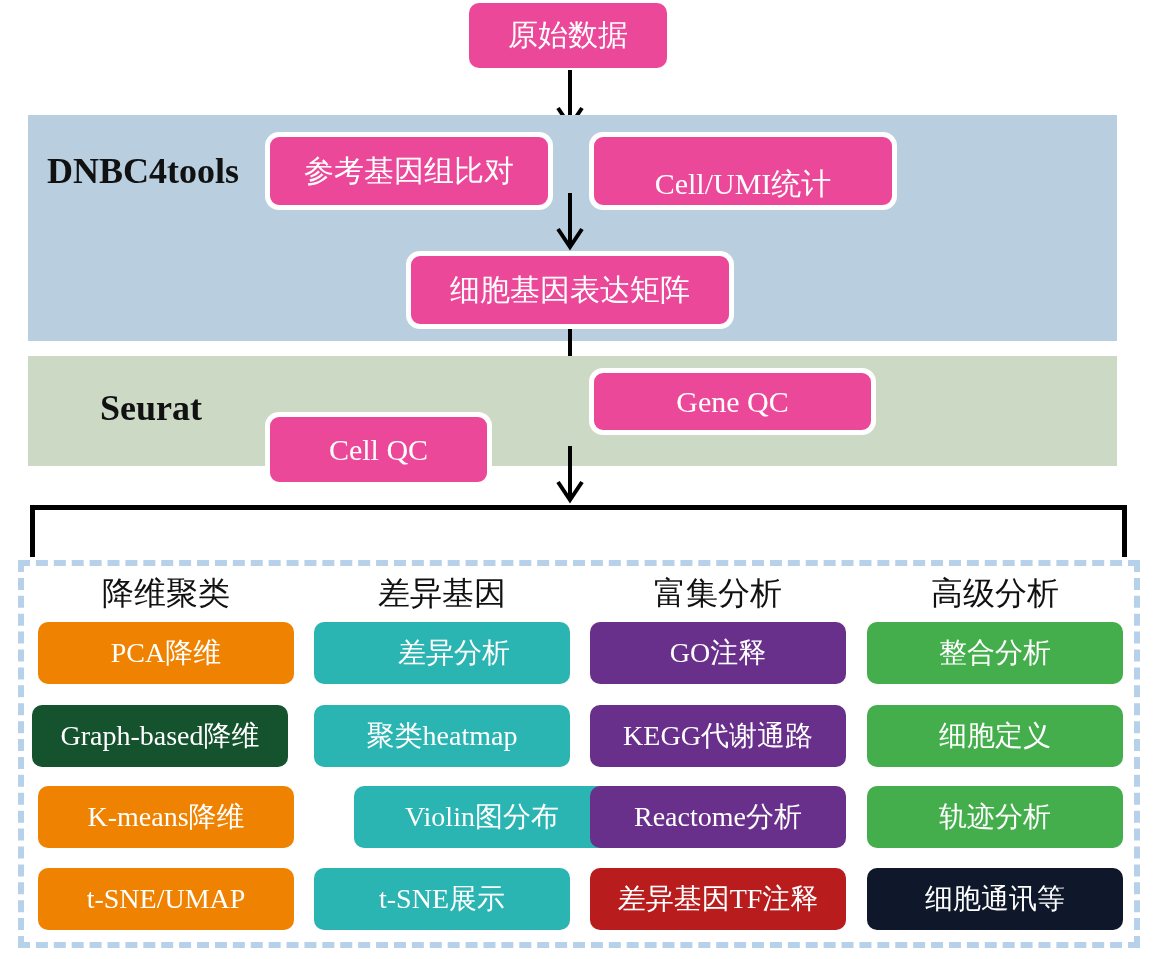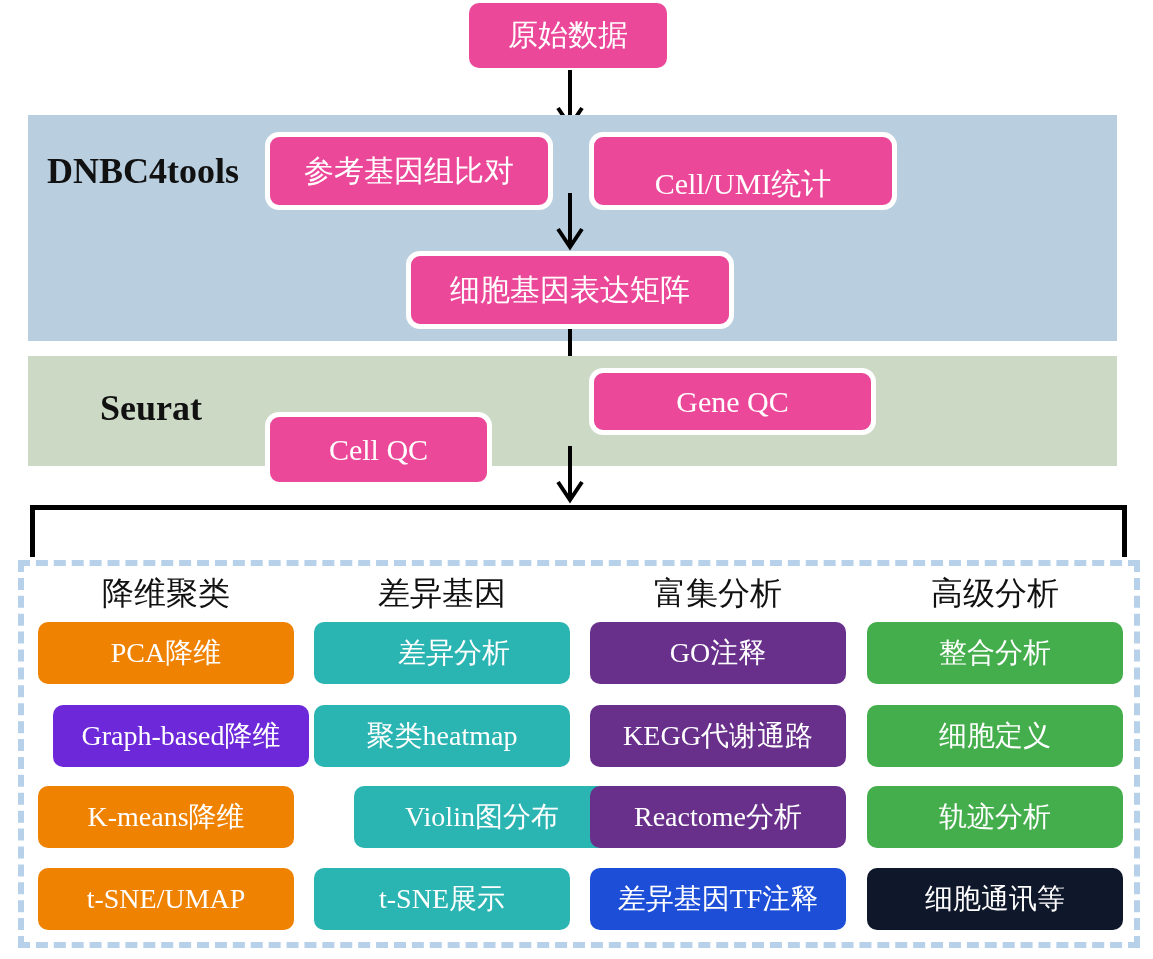--- a/index.html
+++ b/index.html
@@ -77,21 +77,21 @@
 </svg>
 
 <div class="bracket"></div>
 
 <div class="dash-box"></div>
 
 <div class="col-head" style="left:38px; top:572px;">降维聚类</div>
 <div class="tile" style="left:38px; top:622px; background:#ef8200;">
     <span>PCA降维</span>
   </div>
-<div class="tile" style="left:53px; top:705px; background:#6d28d9;">
+<div class="tile" style="left:32px; top:705px; background:#14532d;">
     <span>Graph-based降维</span>
   </div>
 <div class="tile" style="left:38px; top:786px; background:#ef8200;">
     <span>K-means降维</span>
   </div>
 <div class="tile" style="left:38px; top:868px; background:#ef8200;">
     <span>t-SNE/UMAP</span>
   </div>
 
 <div class="col-head" style="left:314px; top:572px;">差异基因</div>
@@ -111,21 +111,21 @@
 <div class="col-head" style="left:590px; top:572px;">富集分析</div>
 <div class="tile" style="left:590px; top:622px; background:#69308b;">
     <span>GO注释</span>
   </div>
 <div class="tile" style="left:590px; top:705px; background:#69308b;">
     <span>KEGG代谢通路</span>
   </div>
 <div class="tile" style="left:590px; top:786px; background:#69308b;">
     <span>Reactome分析</span>
   </div>
-<div class="tile" style="left:590px; top:868px; background:#1d4ed8;">
+<div class="tile" style="left:590px; top:868px; background:#b91c1c;">
     <span>差异基因TF注释</span>
   </div>
 
 <div class="col-head" style="left:867px; top:572px;">高级分析</div>
 <div class="tile" style="left:867px; top:622px; background:#44ae4c;">
     <span>整合分析</span>
   </div>
 <div class="tile" style="left:867px; top:705px; background:#44ae4c;">
     <span>细胞定义</span>
   </div>

